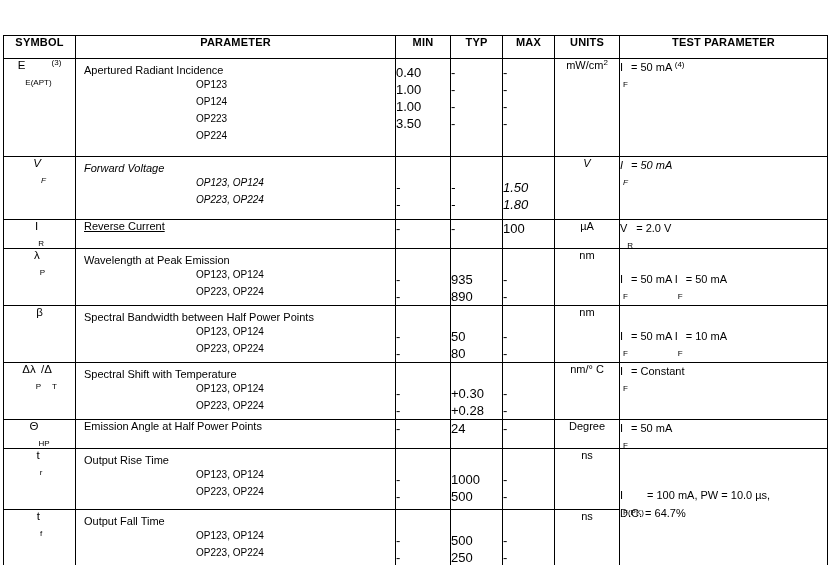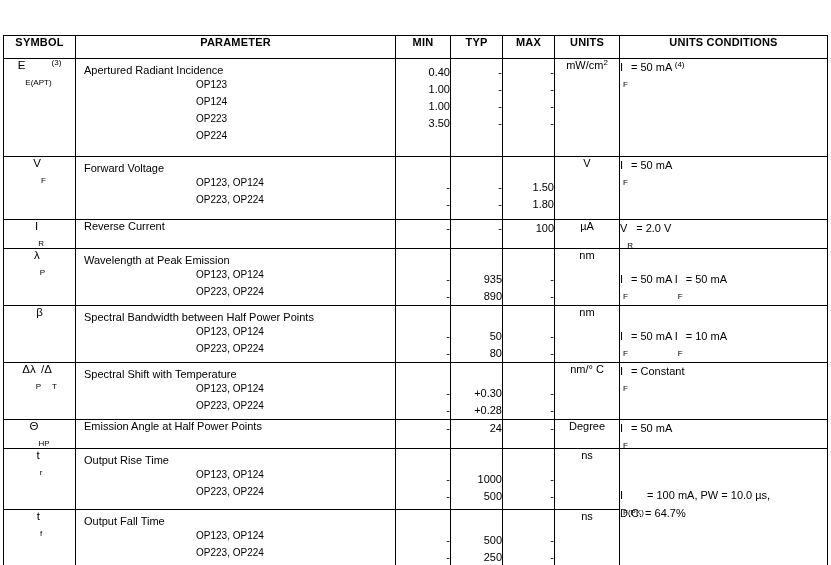--- a/index.html
+++ b/index.html
@@ -65,22 +65,22 @@
     padding: 5px 0 0 8px;
     font-size: 11px;
   }
   .param-sub {
     display: block;
     padding-left: 120px;
     font-size: 10px;
     line-height: 17px;
   }
   .num {
-    text-align: right;
-    font-size: 11px;
+    text-align: left;
+    font-size: 13px;
     line-height: 17px;
   }
   .num .stack {
     display: block;
     padding-top: 5px;
   }
   .num .line { display: block; }
   .units {
     text-align: center;
     font-size: 11px;
@@ -90,21 +90,21 @@
     font-size: 11px;
     padding-left: 7px;
     line-height: 17px;
   }
   .vmid {
     vertical-align: middle;
   }
   sub { font-size: 8px; vertical-align: baseline; position: relative; top: 16px; }
   sup { font-size: 8px; vertical-align: baseline; position: relative; top: -4px; }
   .row-apt td { height: 97px; }
-  .row-vf td { height: 62px; }
+  .row-vf td { height: 62px; font-style: italic; }
   .row-ir td { height: 28px; }
   .row-lp td { height: 52px; }
   .row-beta td { height: 55px; }
   .row-shift td { height: 55px; }
   .row-ohp td { height: 28px; }
   .row-tr td { height: 60px; }
   .row-tf td { height: 62px; }
   .nowrap { white-space: nowrap; }
 </style>
 </head>
@@ -122,21 +122,21 @@
         <col class="c-test">
     </colgroup>
     <thead>
       <tr>
         <th>SYMBOL</th>
         <th>PARAMETER</th>
         <th>MIN</th>
         <th>TYP</th>
         <th>MAX</th>
         <th>UNITS</th>
-        <th>UNITS CONDITIONS</th>
+        <th>TEST PARAMETER</th>
       </tr>
     </thead>
     <tbody>
 
       <tr class="row-apt">
         <td class="sym vmid">
           <span class="inner nowrap"><span>E</span><sub>E(APT)</sub><sup>(3)</sup></span>
         </td>
         <td>
           <span class="param-title">Apertured Radiant Incidence</span>
@@ -210,21 +210,21 @@
         <td class="test vmid">
           <span class="nowrap">I<sub>F</sub> = 50 mA</span>
         </td>
       </tr>
 
       <tr class="row-ir">
         <td class="sym vmid">
           <span class="inner nowrap"><span>I</span><sub>R</sub></span>
         </td>
         <td class="vmid">
-          <span class="param-title" style="padding-top:0;">Reverse Current</span>
+          <span class="param-title" style="padding-top:0;text-decoration:underline;">Reverse Current</span>
         </td>
         <td class="num vmid">
           <span class="line">-</span>
         </td>
         <td class="num vmid">
           <span class="line">-</span>
         </td>
         <td class="num vmid">
           <span class="line">100</span>
         </td>

